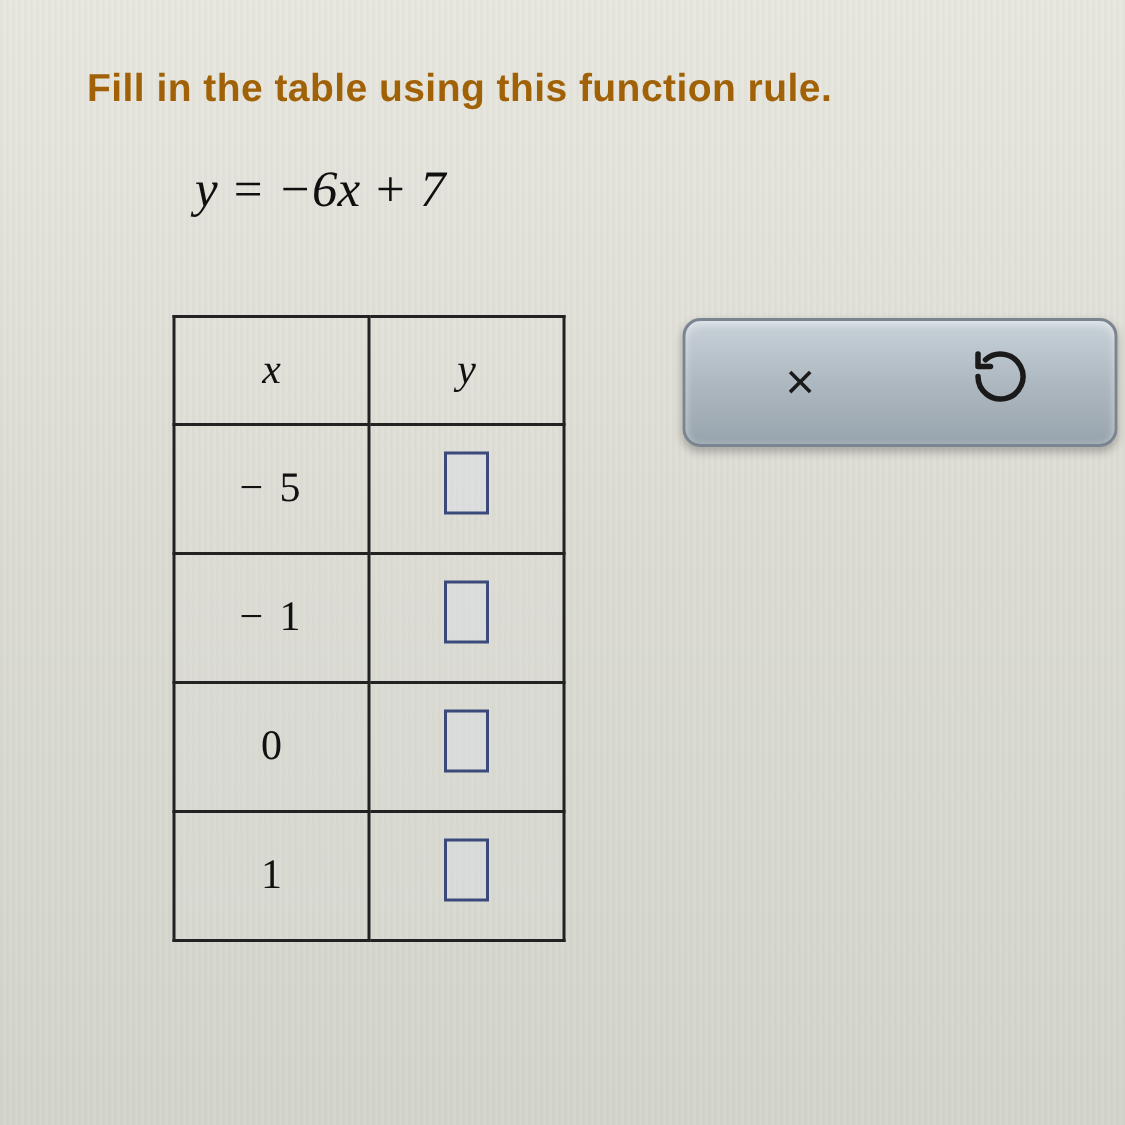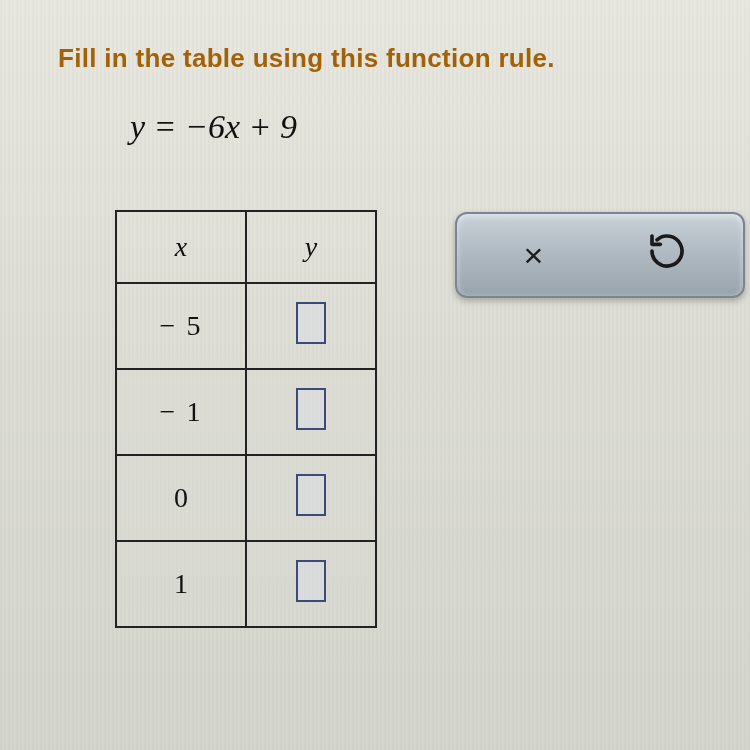--- a/index.html
+++ b/index.html
@@ -101,21 +101,21 @@
     }
     .reset-icon svg { width: 40px; height: 40px; }
   </style>
 </head>
 <body>
 
 <div class="moire"></div>
 
 <div class="instruction">Fill in the table using this function rule.</div>
 
-<div class="equation">y = −6x + 9</div>
+<div class="equation">y = −6x + 7</div>
 
 <div class="table-wrap">
   <table class="fn">
     <tbody>
         <tr>
       <th>x</th>
       <th>y</th>
     </tr>
     <tr>
       <td class="neg">− 5</td>

